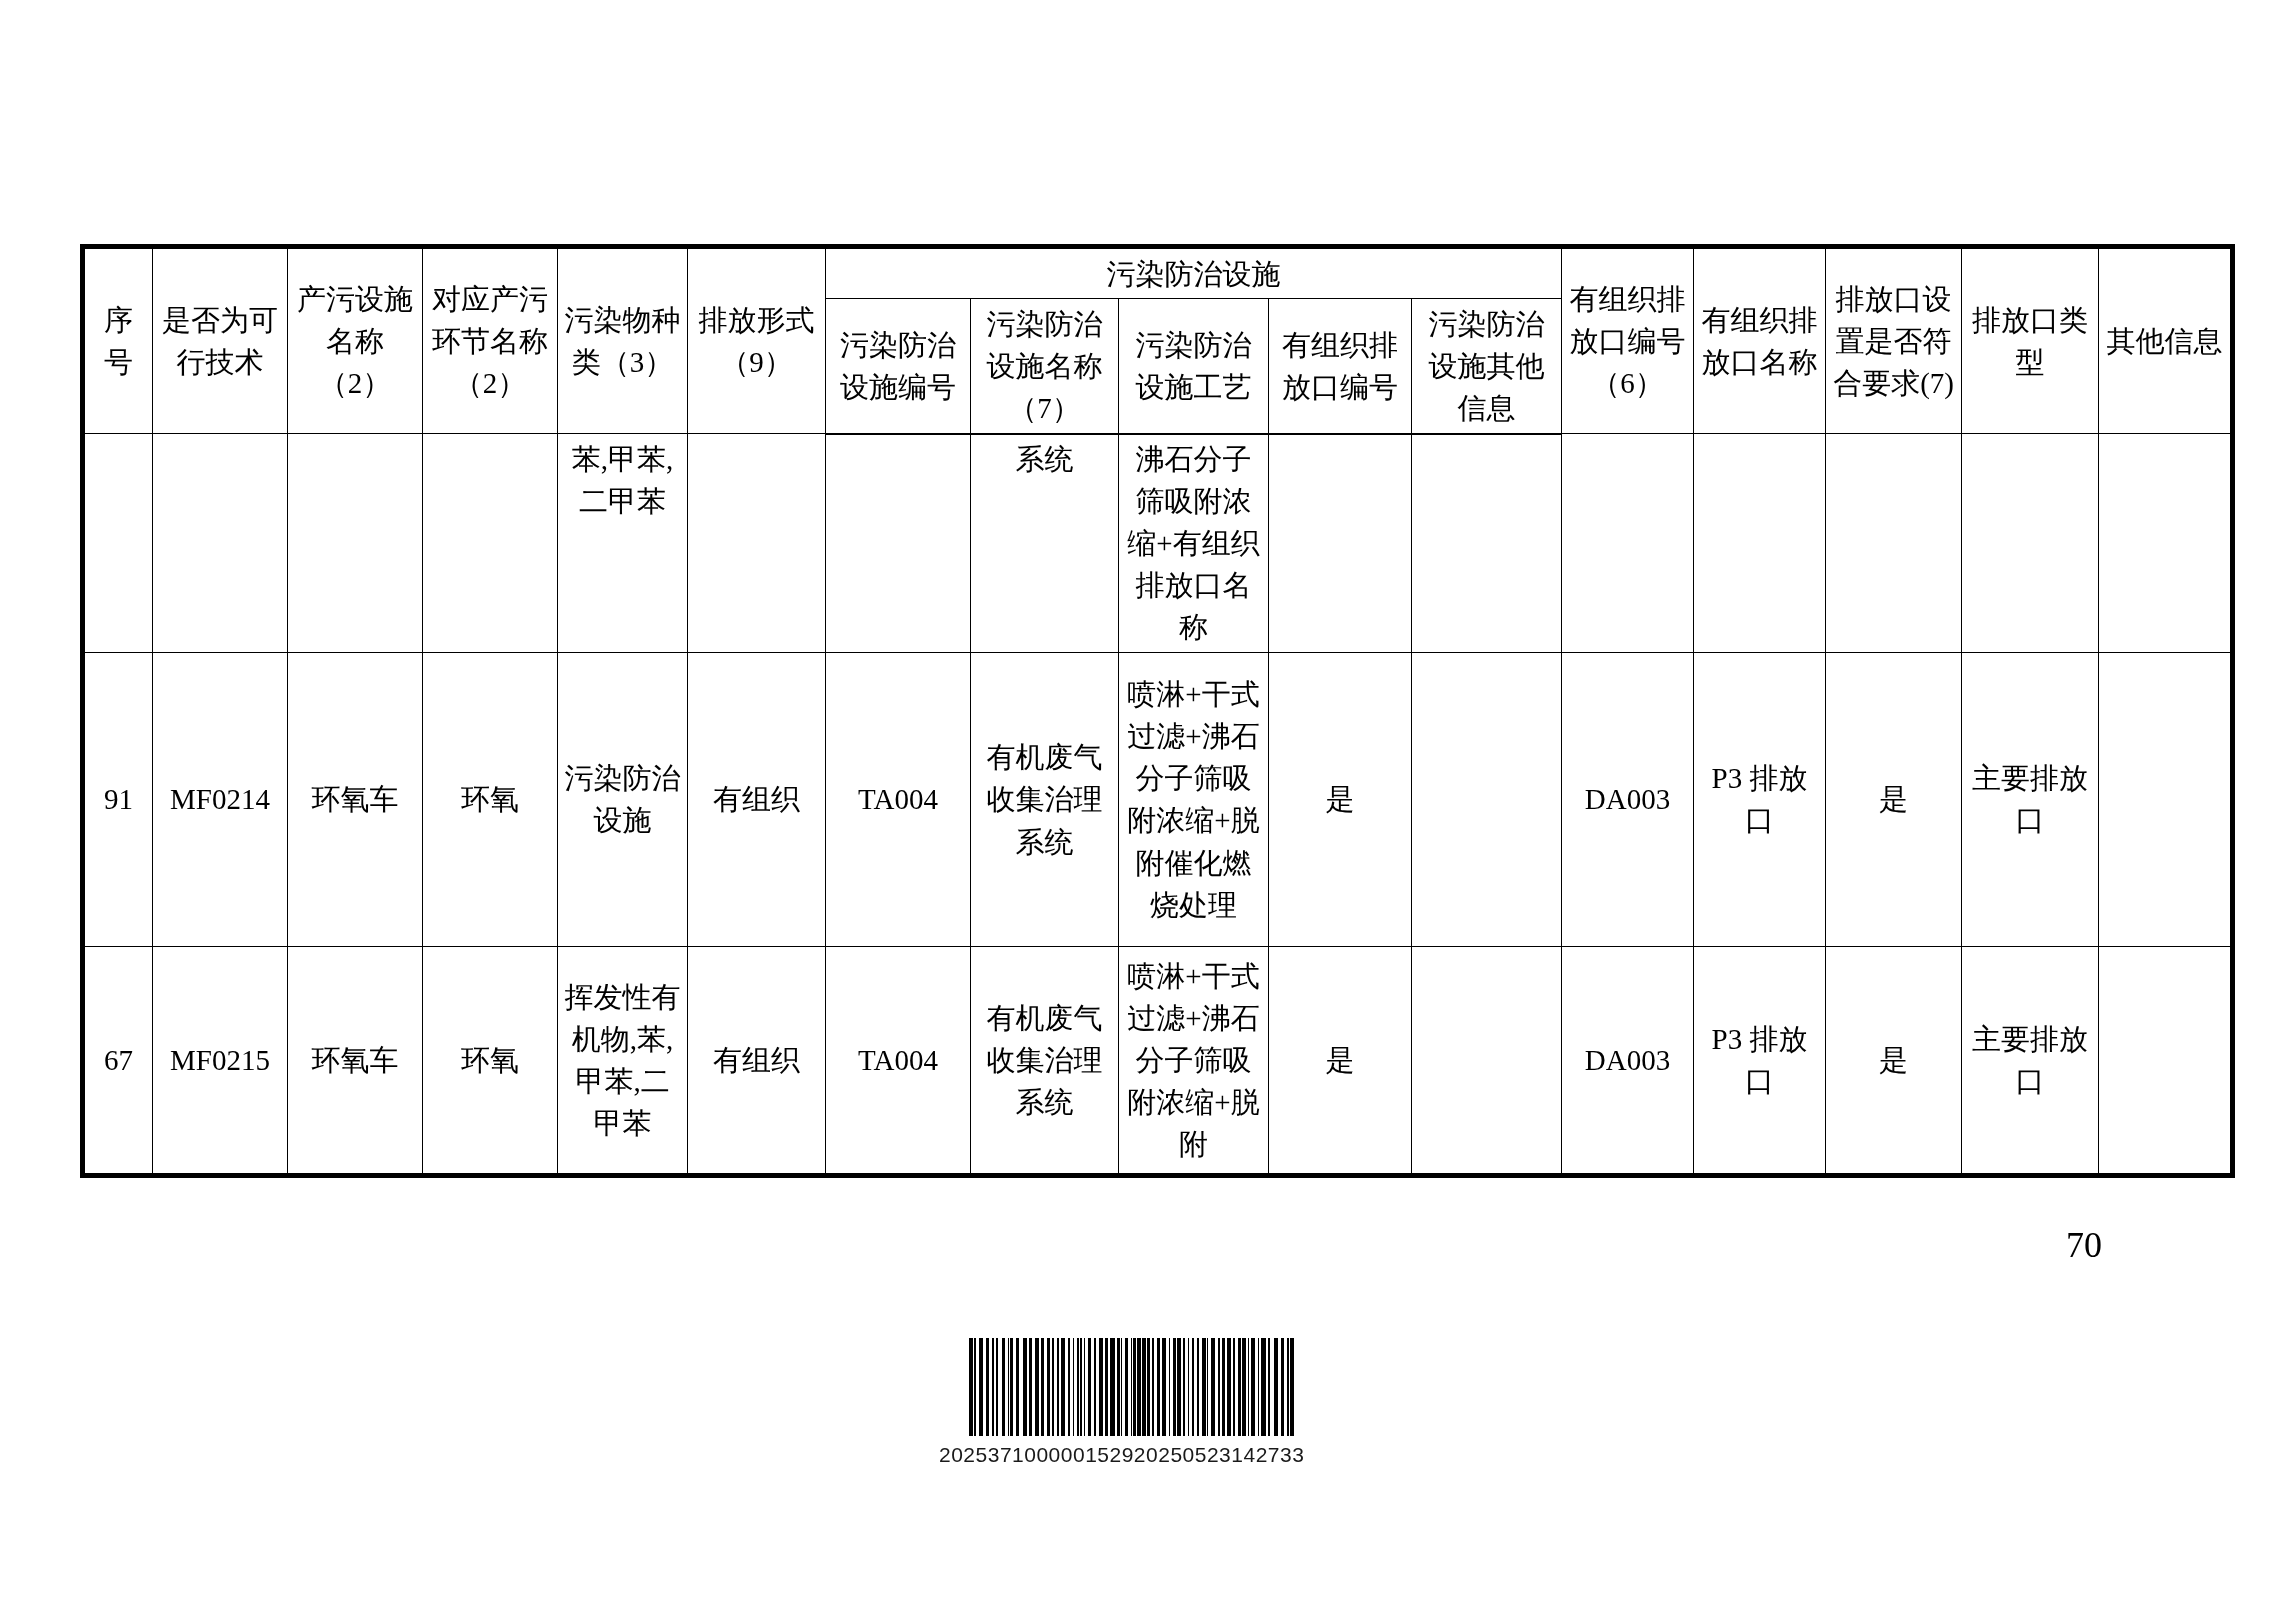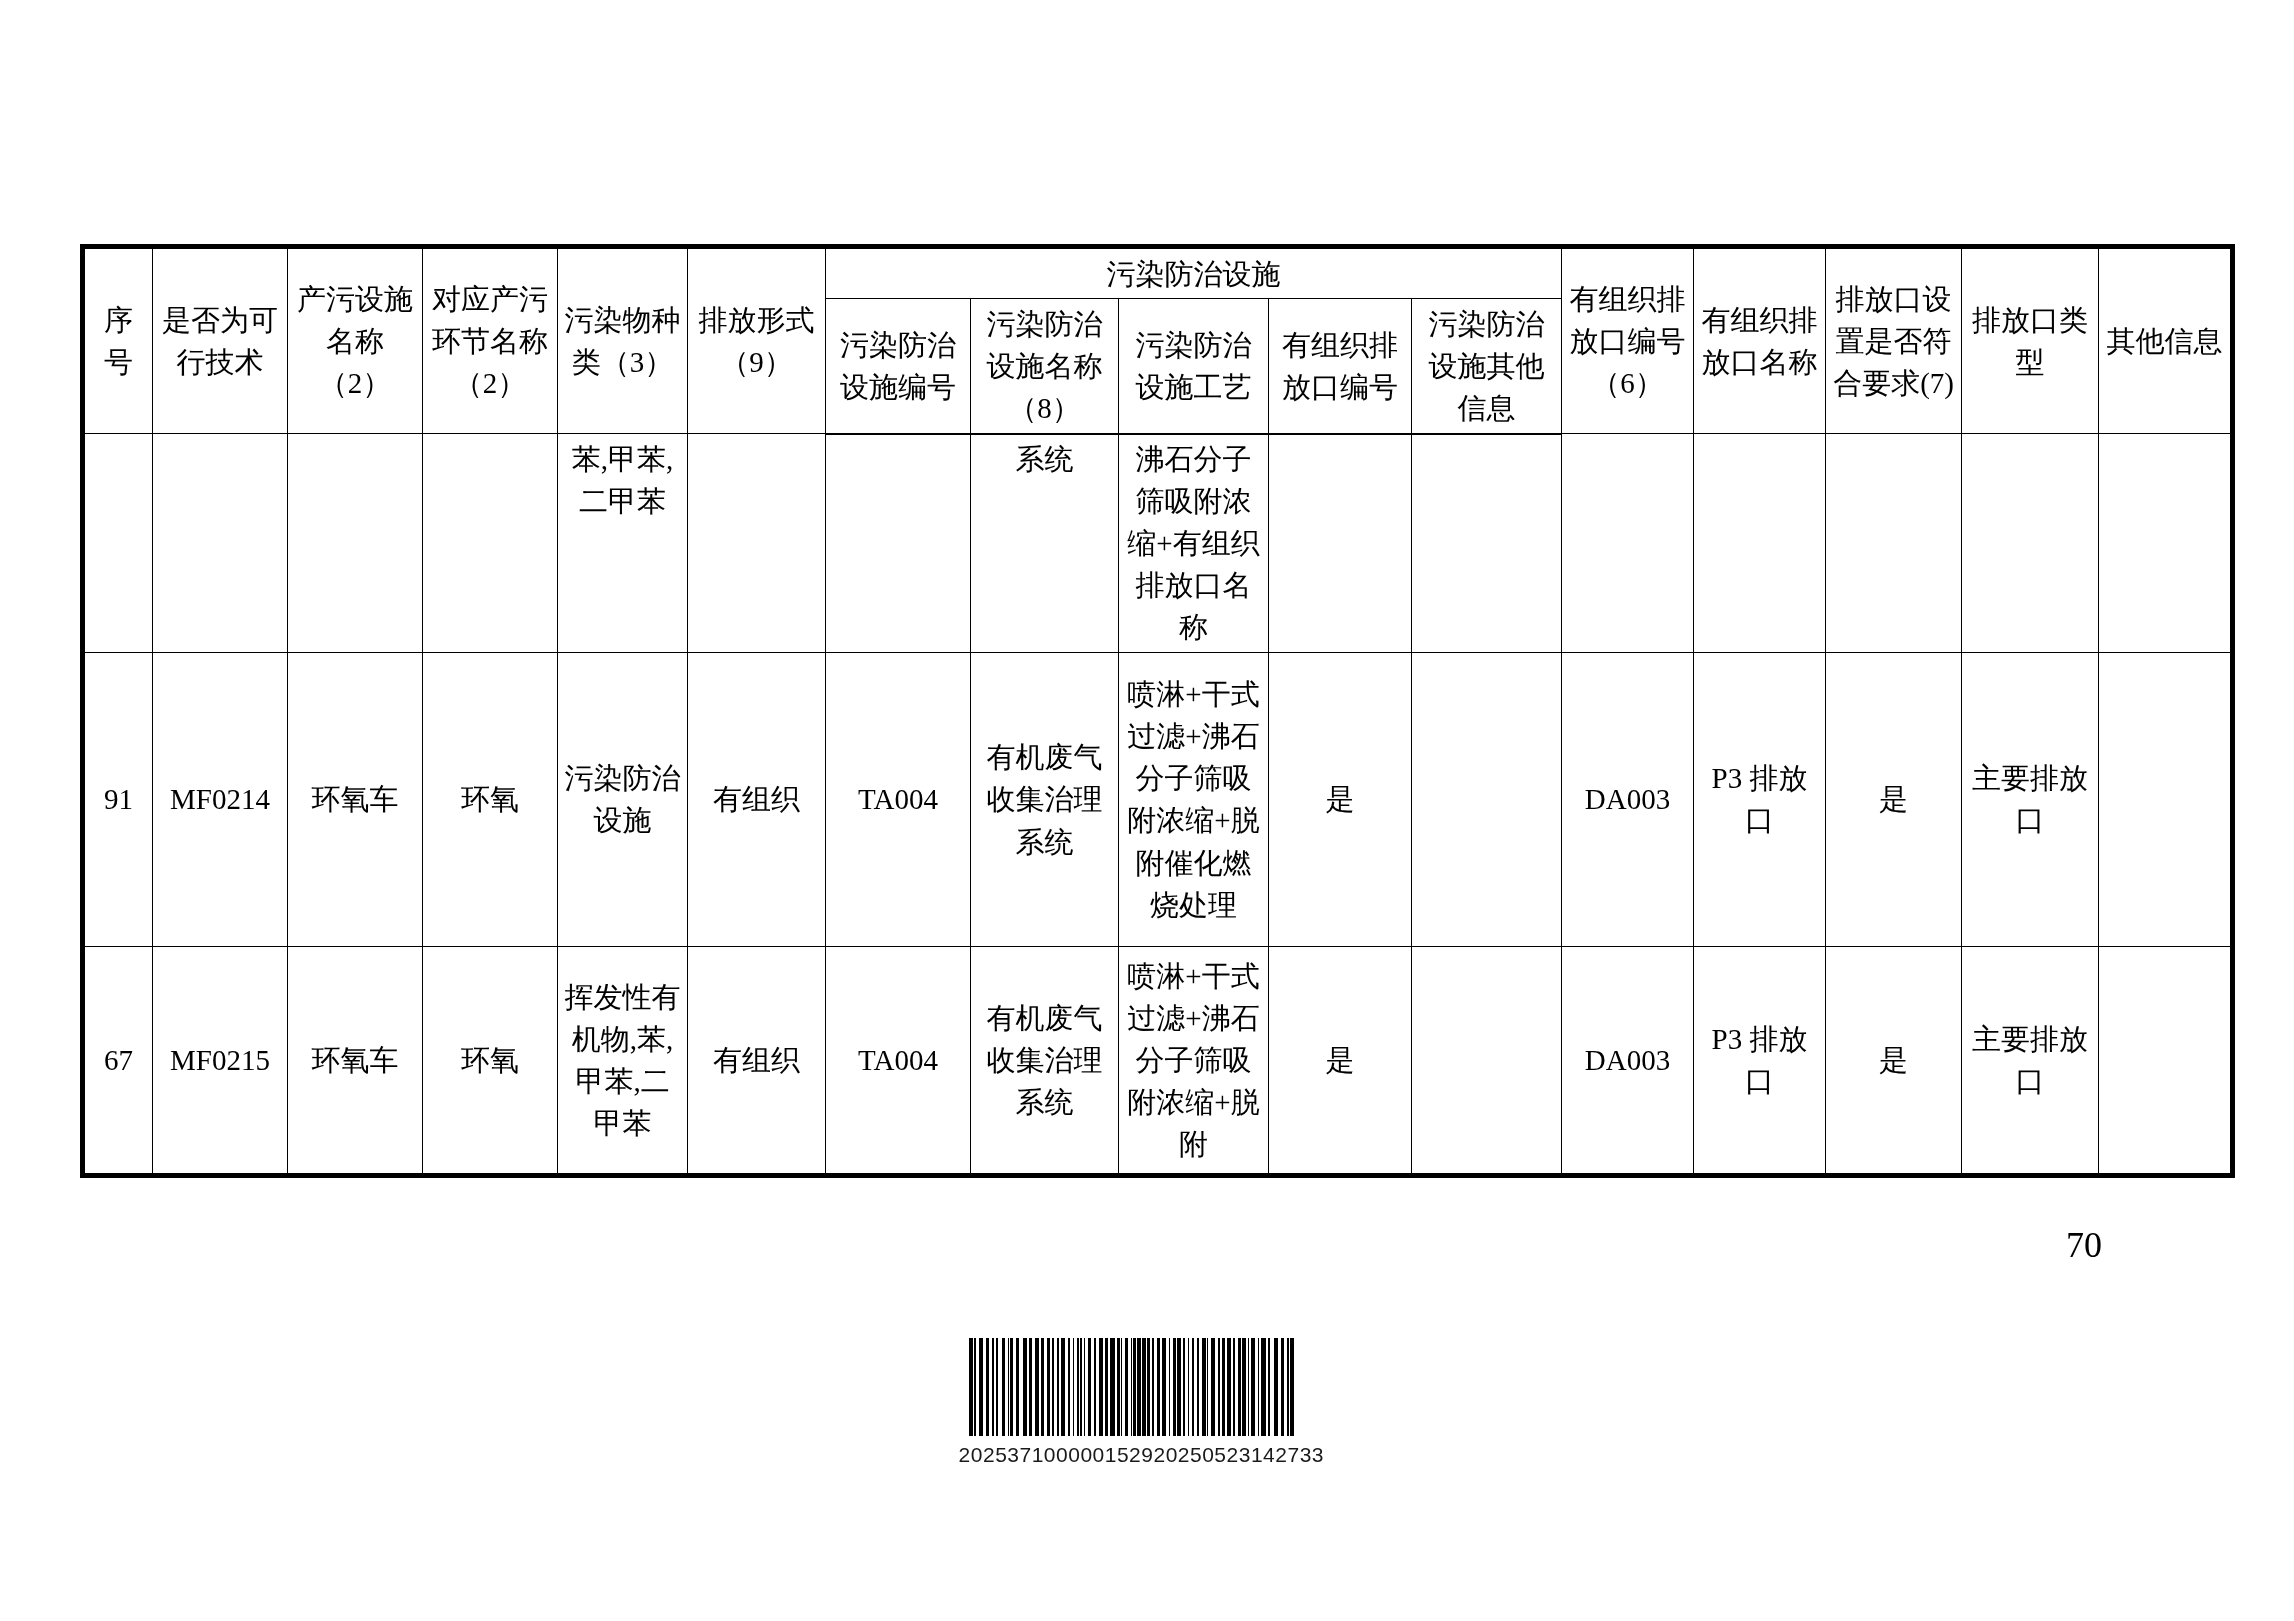--- a/index.html
+++ b/index.html
@@ -23,21 +23,21 @@
   .permit-table tr.h-group{height:46px;}
   .permit-table tr.h-sub{height:85px;}
   .permit-table tr.r-cont{height:218px;}
   .permit-table tr.r-91{height:294px;}
   .permit-table tr.r-92{height:229px;}
   .permit-table tr.r-cont td{vertical-align:top;}
   .page-number{
     position:absolute;left:2066px;top:1224px;
     font-size:36px;font-family:"Liberation Serif",serif;
   }
-  .barcode{position:absolute;left:939px;top:1338px;width:385px;text-align:right;}
+  .barcode{position:absolute;left:939px;top:1338px;width:385px;text-align:left;}
   .barcode-bars{display:flex;justify-content:center;align-items:stretch;height:98px;}
   .barcode-bars span{display:block;height:100%;}
   .barcode-number{
     margin-top:7.3px;font-family:"Liberation Sans",sans-serif;
     font-size:21px;letter-spacing:0.5px;white-space:nowrap;color:#1a1a1a;
   }
 </style>
 </head>
 <body>
 
@@ -72,21 +72,21 @@
         <th rowspan="2">排放形式（9）</th>
         <th colspan="5">污染防治设施</th>
         <th rowspan="2">有组织排放口编号（6）</th>
         <th rowspan="2">有组织排放口名称</th>
         <th rowspan="2">排放口设置是否符合要求(7)</th>
         <th rowspan="2">排放口类型</th>
         <th rowspan="2">其他信息</th>
       </tr>
       <tr class="h-sub">
         <th>污染防治设施编号</th>
-        <th>污染防治设施名称（8）</th>
+        <th>污染防治设施名称（7）</th>
         <th>污染防治设施工艺</th>
         <th>有组织排放口编号</th>
         <th>污染防治设施其他信息</th>
       </tr>
     </thead>
     <tbody>
       <tr class="r-cont">
         <td></td>
         <td></td>
         <td></td>

